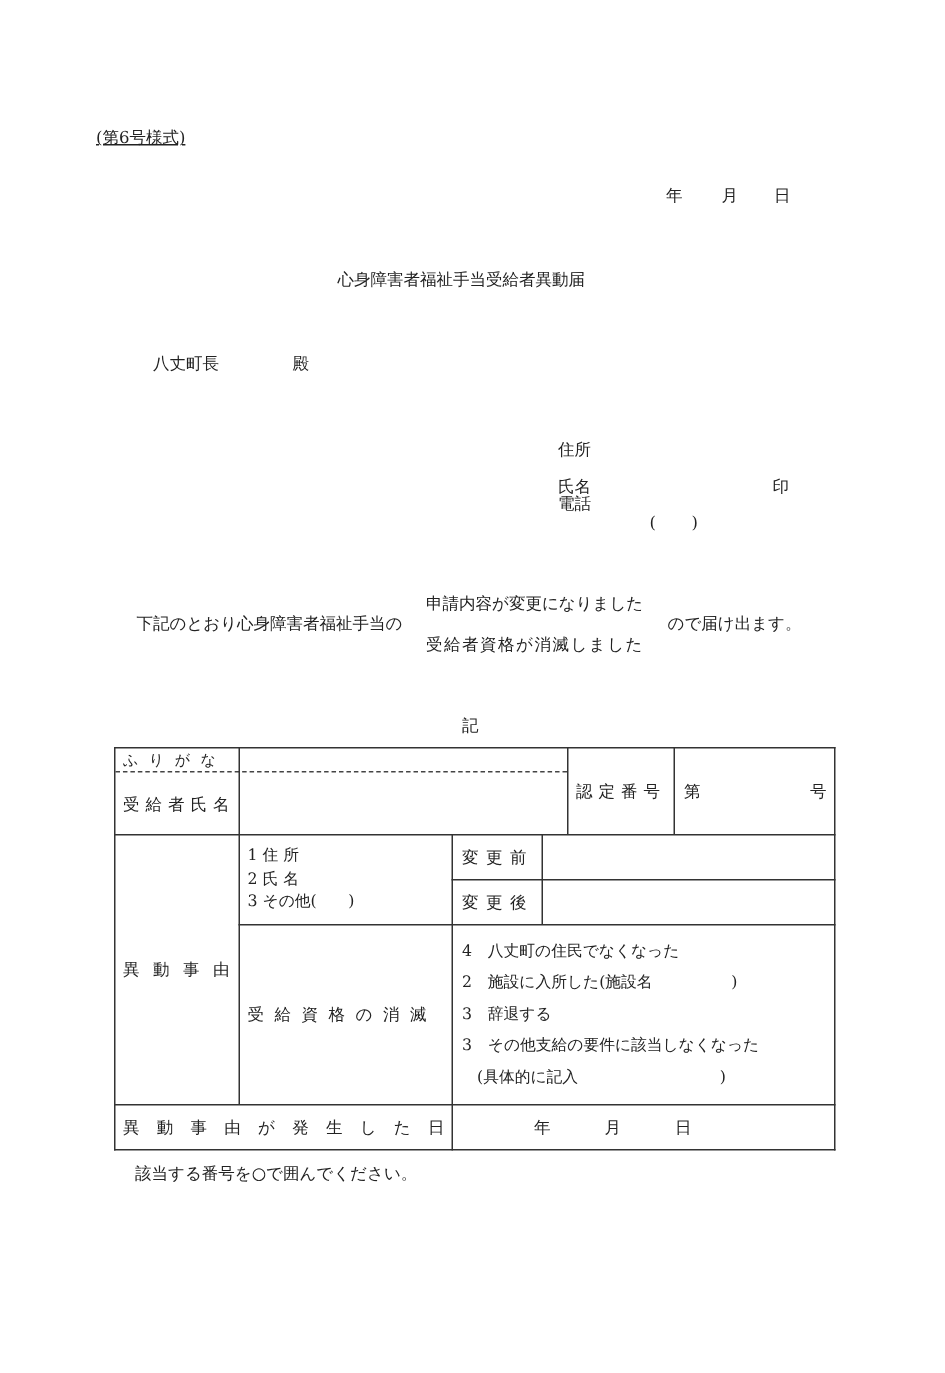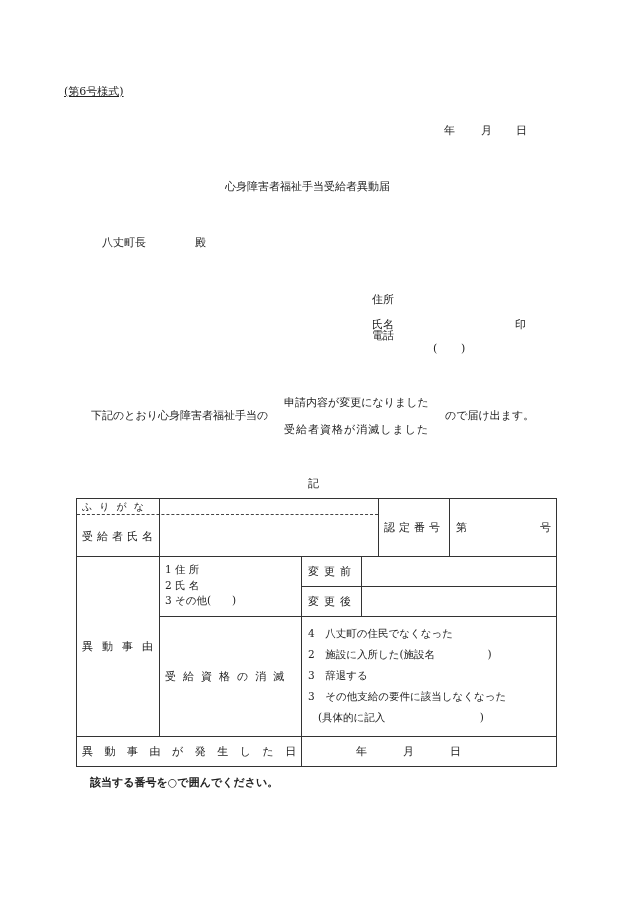--- a/index.html
+++ b/index.html
@@ -83,13 +83,13 @@
 <div class="abs" style="left:308px;top:648px;font-size:10.5px;">2　施設に入所した(施設名　　　　　)</div>
 <div class="abs" style="left:308px;top:669px;font-size:10.5px;">3　辞退する</div>
 <div class="abs" style="left:308px;top:690px;font-size:10.5px;">3　その他支給の要件に該当しなくなった</div>
 <div class="abs" style="left:318px;top:711px;font-size:10.5px;">(具体的に記入　　　　　　　　　)</div>
 
 <div class="abs" style="left:82px;top:744px;letter-spacing:11.5px;">異動事由が発生した日</div>
 <div class="abs" style="left:356px;top:744px;">年</div>
 <div class="abs" style="left:403px;top:744px;">月</div>
 <div class="abs" style="left:450px;top:744px;">日</div>
 
-<div class="abs" style="left:90px;top:775px;font-weight:bold;">該当する番号を○で囲んでください。</div>
+<div class="abs" style="left:90px;top:775px;">該当する番号を○で囲んでください。</div>
 
 </body></html>

